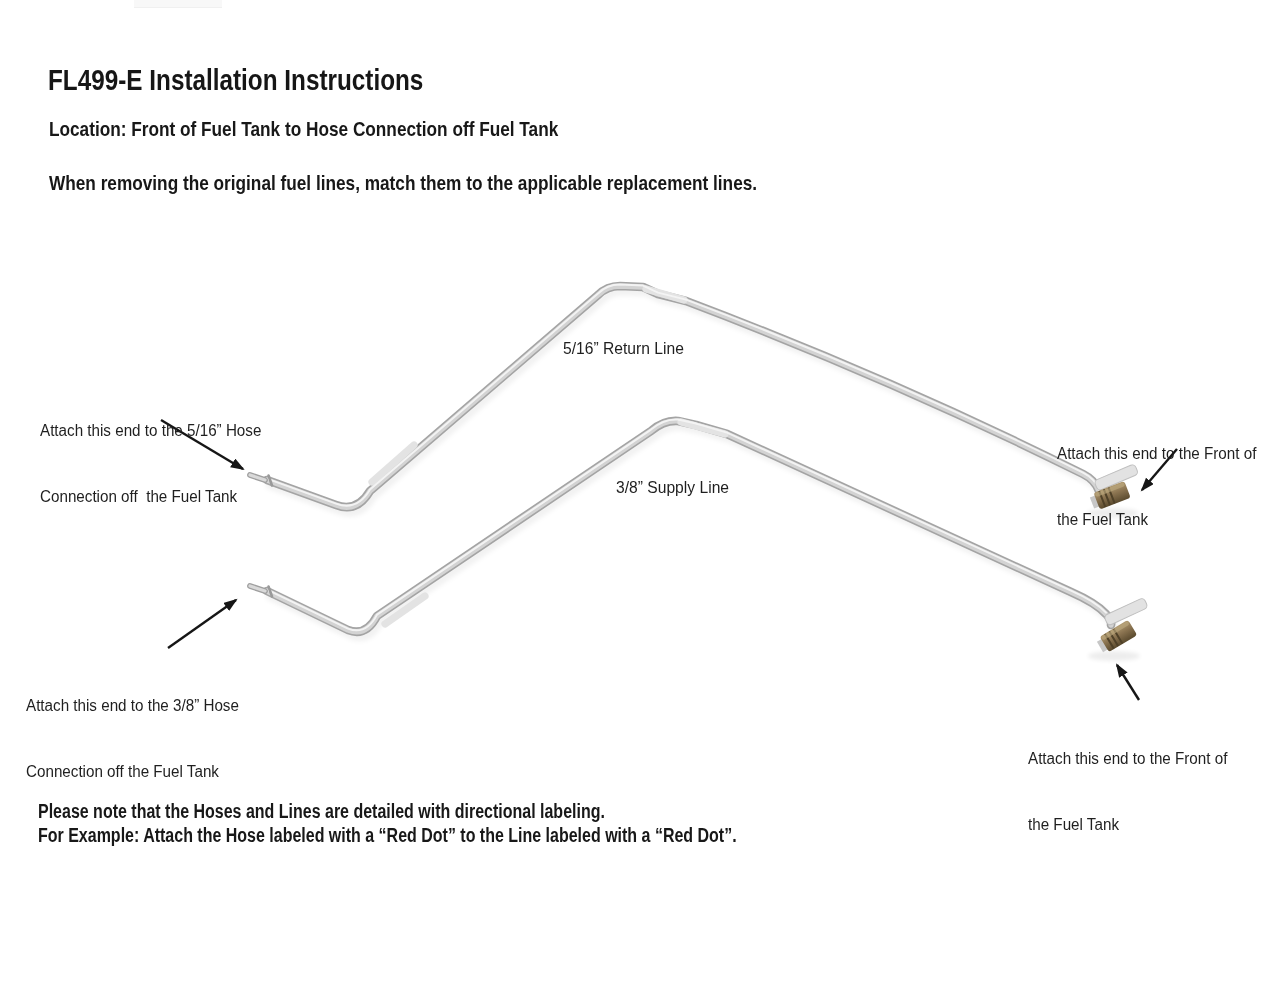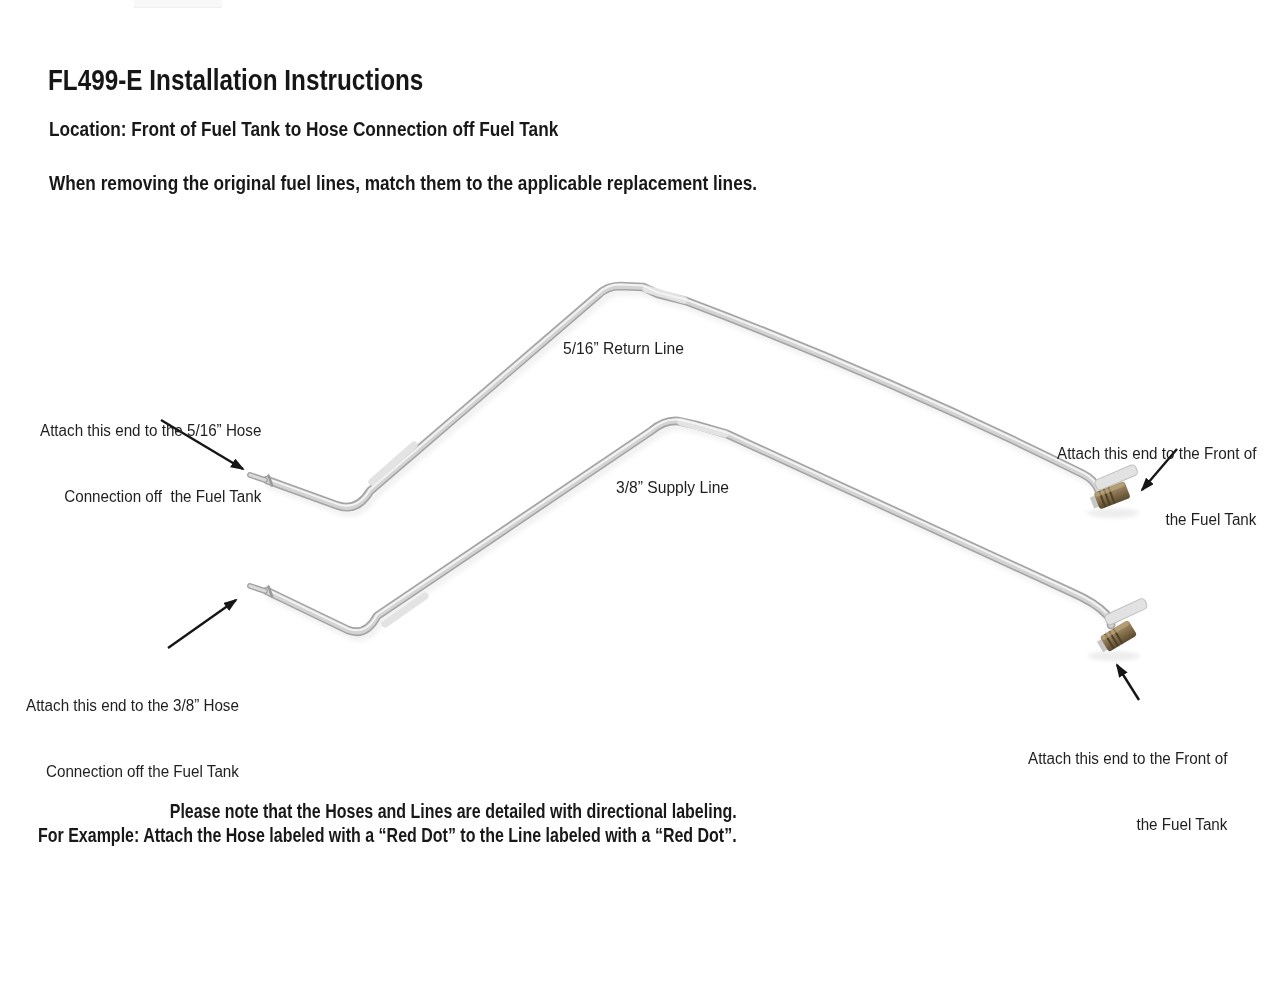--- a/index.html
+++ b/index.html
@@ -3,21 +3,20 @@
 <meta charset="utf-8">
 <style>
   html,body{margin:0;padding:0;background:#ffffff;}
   #page{
     position:relative;
     width:1280px;height:989px;
     background:#ffffff;
     overflow:hidden;
     font-family:"Liberation Sans",sans-serif;
     color:#1a1a1a;
-    text-align:right;
   }
   .abs{position:absolute;transform-origin:0 0;}
   #top-remnant{
     left:134px;top:0;width:88px;height:7px;
     background:#f8f8f8;border-bottom:1px solid #f0f0f0;
   }
   #title{
     left:48px;top:63px;
     font-size:30px;font-weight:700;color:#161616;
     transform:scaleX(.81);

